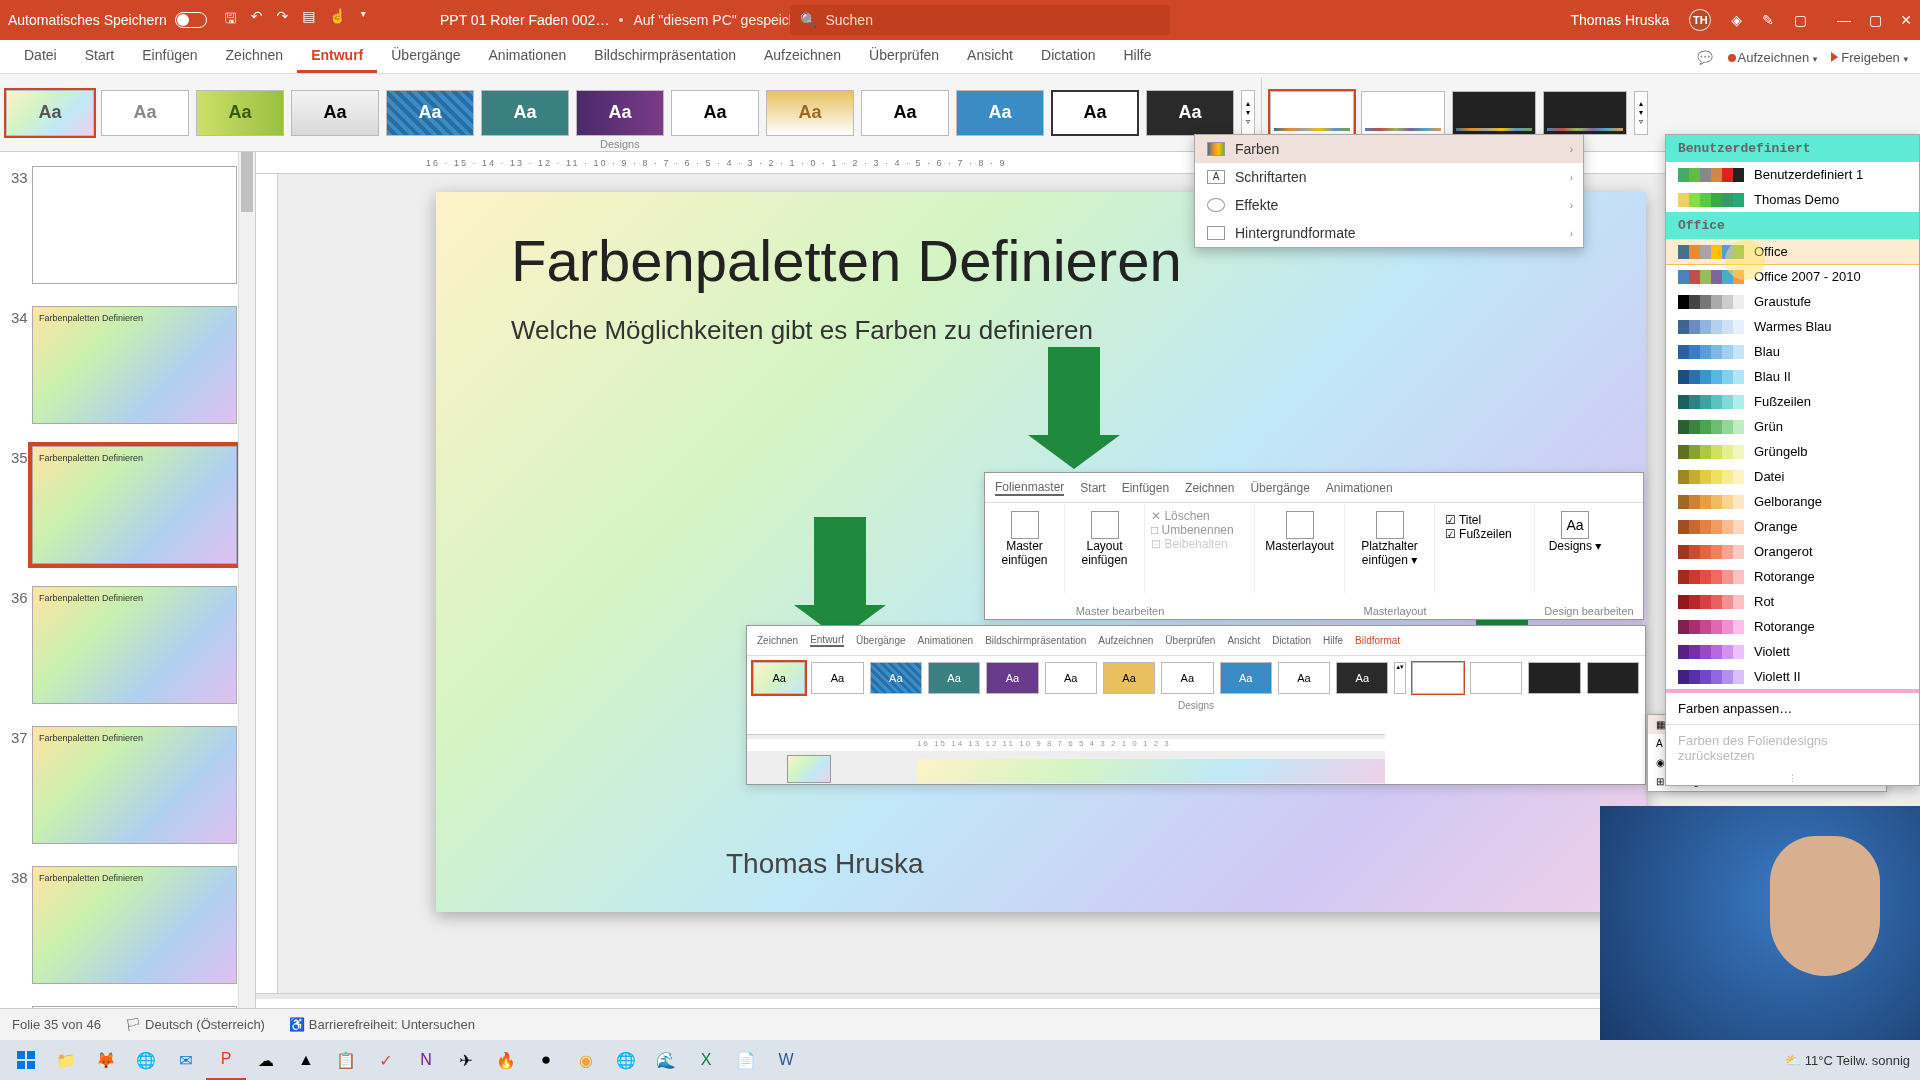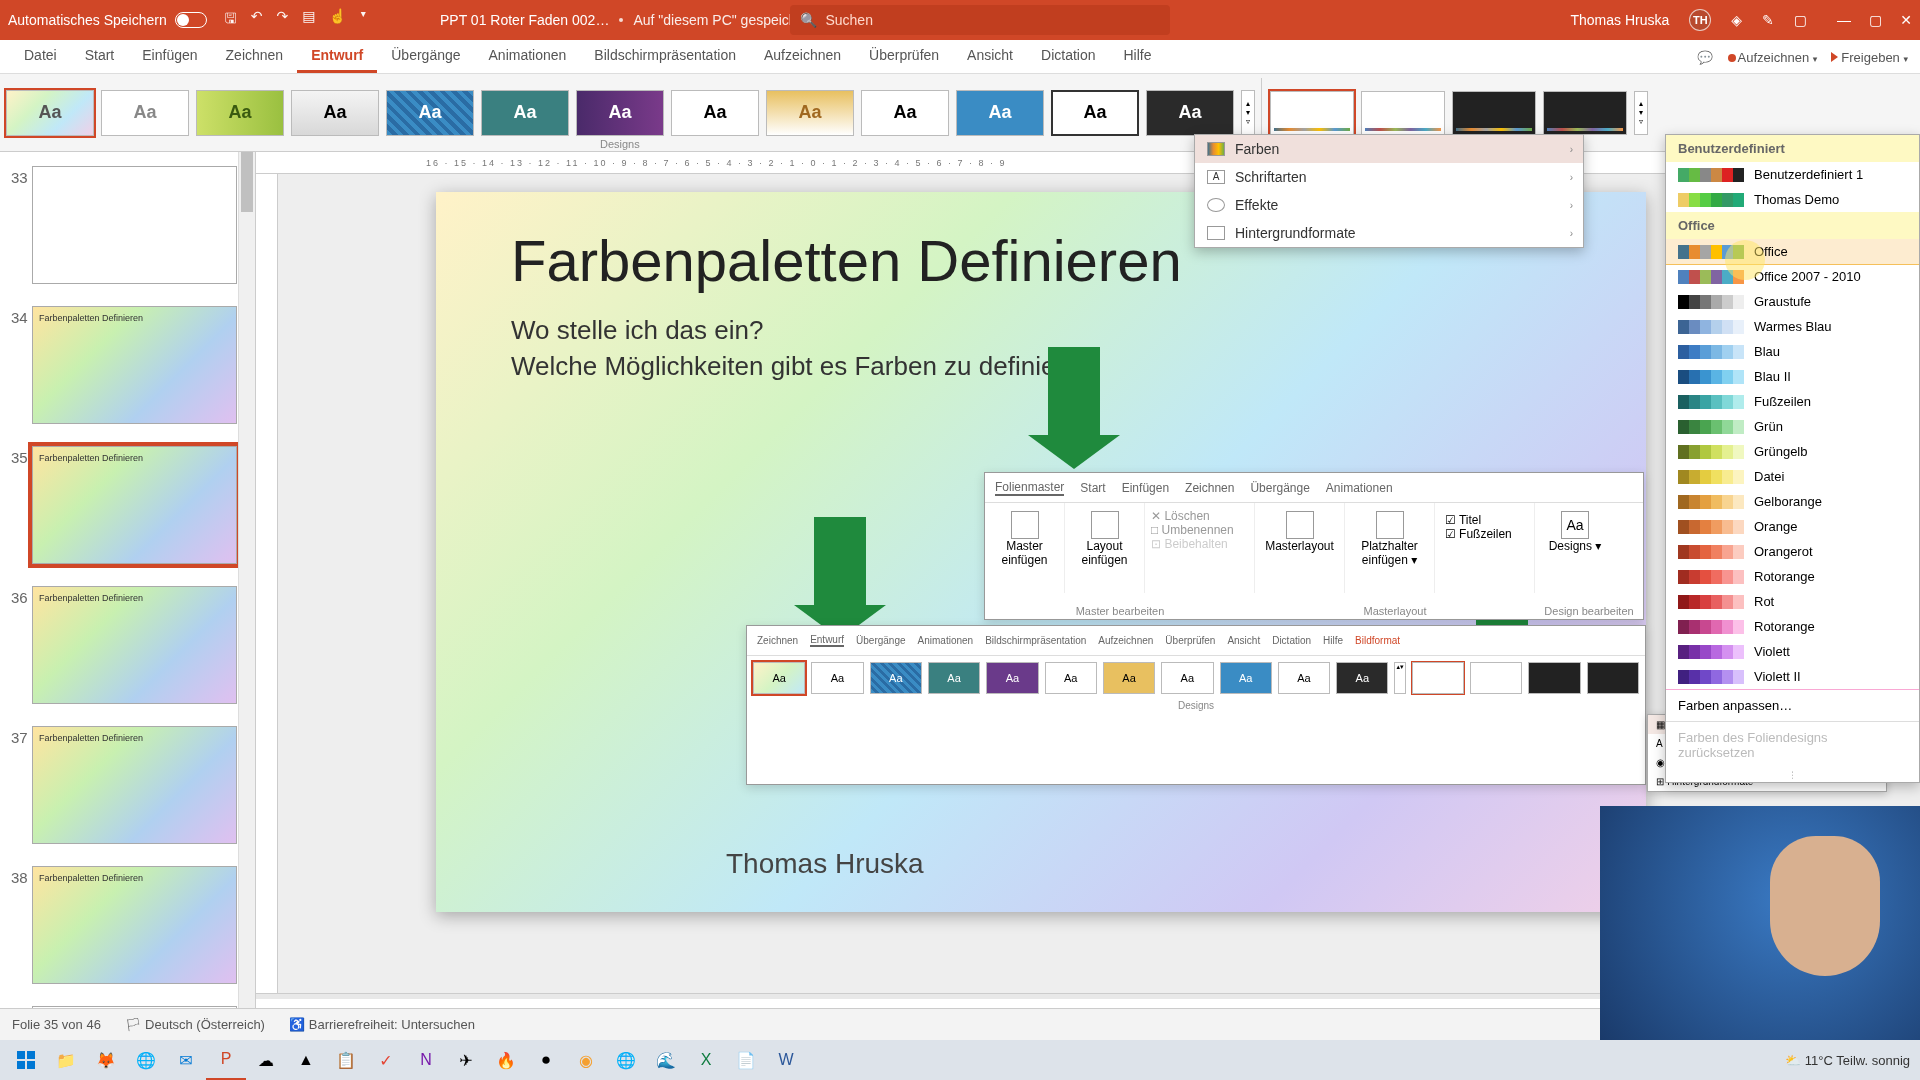--- a/index.html
+++ b/index.html
@@ -57,21 +57,21 @@
 .arrow-down:after{content:"";position:absolute;bottom:-32px;left:-20px;border-left:46px solid transparent;border-right:46px solid transparent;border-top:34px solid #1f8a3d;}
 .embed-img{position:absolute;background:#fff;border:1px solid #999;box-shadow:0 3px 10px rgba(0,0,0,.15);font-size:13px;}
 .notes{position:absolute;left:0;right:0;bottom:0;height:50px;background:#fff;border-top:1px solid #ccc;padding:12px 20px;font-size:20px;color:#aaa;font-style:italic;}
 .notes-drag{position:absolute;left:0;right:0;top:-6px;height:6px;background:#e8e8e8;border-top:1px solid #ccc;}
 .menu-popup{position:absolute;right:336px;top:134px;width:390px;background:#fff;border:1px solid #aaa;box-shadow:0 4px 12px rgba(0,0,0,.25);z-index:100;}
 .menu-popup .mitem{height:28px;display:flex;align-items:center;padding:0 12px;font-size:14px;color:#333;cursor:pointer;position:relative;}
 .menu-popup .mitem.hl{background:#f0e0dc;}
 .menu-popup .mitem .arw{position:absolute;right:10px;font-size:10px;color:#888;}
 .menu-popup .mitem .mic{width:18px;height:14px;margin-right:10px;border:1px solid #999;}
 .colors-popup{position:absolute;right:0;top:134px;width:255px;background:#fff;border:1px solid #aaa;box-shadow:0 4px 12px rgba(0,0,0,.25);z-index:110;font-size:13px;}
-.colors-popup .sect{padding:6px 12px;font-weight:600;background:#fef9c3;color:#666;}
+.colors-popup .sect{padding:6px 12px;font-weight:600;background:#5eead4;color:#666;font-family:Liberation Mono, monospace;}
 .colors-popup .citem{height:25px;display:flex;align-items:center;padding:0 12px;cursor:pointer;position:relative;}
 .colors-popup .citem.hl{background:#fdecd0;outline:1px solid #f5c05a;}
 .cursor-highlight{position:absolute;width:40px;height:40px;border-radius:50%;background:rgba(255,230,100,.5);z-index:200;pointer-events:none;}
 .swatches{display:flex;height:14px;margin-right:10px;}
 .swatches span{width:11px;height:14px;}
 .colors-popup .botline{padding:8px 12px;border-top:1px solid #ddd;cursor:pointer;}
 .colors-popup .disabled{color:#bbb;}
 .statusbar{position:absolute;bottom:0;left:0;right:0;height:32px;background:#f3f3f3;border-top:1px solid #ccc;display:flex;align-items:center;font-size:13px;color:#555;padding:0 12px;justify-content:space-between;}
 .statusbar .s-right{display:flex;gap:18px;align-items:center;}
 .taskbar{position:absolute;bottom:0;left:0;right:0;height:40px;background:#dde3ea;display:flex;align-items:center;padding:0 6px;z-index:300;}
@@ -247,21 +247,20 @@
     <div class="thumb-scroll">
         <div class="thumb-handle"></div>
       </div>
   </div>
   <div class="slide-area">
     <div class="ruler-h">16 · 15 · 14 · 13 · 12 · 11 · 10 · 9 · 8 · 7 · 6 · 5 · 4 · 3 · 2 · 1 · 0 · 1 · 2 · 3 · 4 · 5 · 6 · 7 · 8 · 9</div>
     <div class="ruler-v"></div>
 
     <div class="slide">
       <h1>Farbenpaletten Definieren</h1>
-      <p>Wo stelle ich das ein?</p>
       <p>Welche Möglichkeiten gibt es Farben zu definieren</p>
 
       <div class="arrow-down" style="left:612px;top:155px"></div>
       <div class="arrow-down" style="left:378px;top:325px"></div>
       <div class="arrow-down" style="left:1040px;top:380px"></div>
 
       <div class="embed-img" style="left:548px;top:280px;width:660px;height:148px;">
         <div class="mini-ribbon" id="mastertabs">
             <span class="mt act">Folienmaster</span>
             <span class="mt">Start</span>
@@ -326,20 +325,25 @@
           <div class="mti" style="background:#222"></div>
         </div>
         <div style="text-align:center;font-size:10px;color:#888">Designs</div>
         <div style="position:absolute;right:-242px;top:88px;width:240px;background:#fff;border:1px solid #aaa;font-size:10px;box-shadow:0 2px 8px rgba(0,0,0,.2)">
           <div style="padding:4px 8px;background:#f4e8e4">▦ <span>Farben</span><span style="float:right">›</span></div>
           <div style="padding:4px 8px">A <span>Schriftarten</span><span style="float:right">›</span></div>
           <div style="padding:4px 8px">◉ <span>Effekte</span></div>
           <div style="padding:4px 8px">⊞ <span>Hintergrundformate</span></div>
         </div>
 
+        <div style="position:absolute;bottom:0;left:0;right:260px;height:50px;background:#eee;border-top:1px solid #ccc;font-size:8px;padding-top:4px;overflow:hidden">
+          <div style="background:#fff;height:12px;padding-left:170px;color:#999;letter-spacing:2px">16 15 14 13 12 11 10 9 8 7 6 5 4 3 2 1 0 1 2 3</div>
+          <div style="position:absolute;left:40px;top:20px;width:44px;height:28px;border:1px solid #999;background:linear-gradient(135deg,#fff2c8,#d4f4c4,#c0e8f8,#f0d0e8)"></div>
+          <div style="position:absolute;left:170px;top:24px;right:0;height:24px;background:linear-gradient(135deg,#fff2c8,#d4f4c4,#c0e8f8,#f0d0e8)"></div>
+        </div>
       </div>
 
       <span class="author">Thomas Hruska</span>
     </div>
 
     <div class="notes">
       <div class="notes-drag"></div>
       <span>Klicken Sie, um Notizen hinzuzufügen</span>
     </div>
   </div>
@@ -588,21 +592,21 @@
           <span style="background:#402080"></span>
           <span style="background:#5830a8"></span>
           <span style="background:#7048c8"></span>
           <span style="background:#9068e0"></span>
           <span style="background:#b490f0"></span>
           <span style="background:#d8c0fc"></span>
         </div>
         <span>Violett II</span>
       </div>
     </div>
-  <div class="botline" style="border-top:1px solid #f9a8d4"><span>Farben anpassen…</span></div>
+  <div class="botline" style="border-top:4px solid #f9a8d4"><span>Farben anpassen…</span></div>
   <div class="botline disabled"><span>Farben des Foliendesigns zurücksetzen</span></div>
   <div style="text-align:center;color:#aaa;font-size:9px;padding:2px">⋮</div>
 </div>
 
 <div class="cursor-highlight" style="right:155px;top:240px;"></div>
 
 <div class="statusbar" style="bottom:40px">
   <div style="display:flex;gap:24px">
     <span>Folie 35 von 46</span>
     <span>🏳 <span>Deutsch (Österreich)</span></span>

